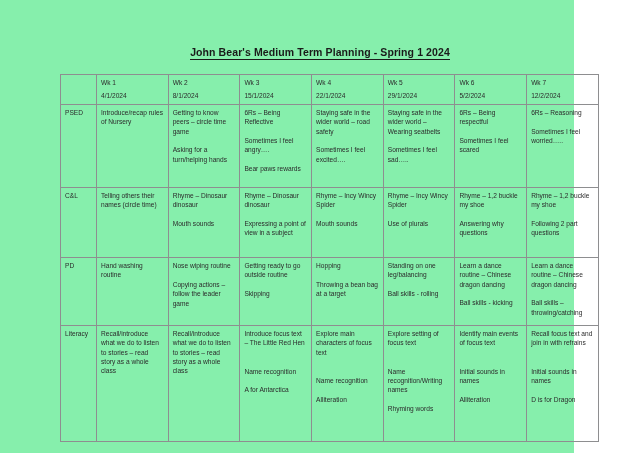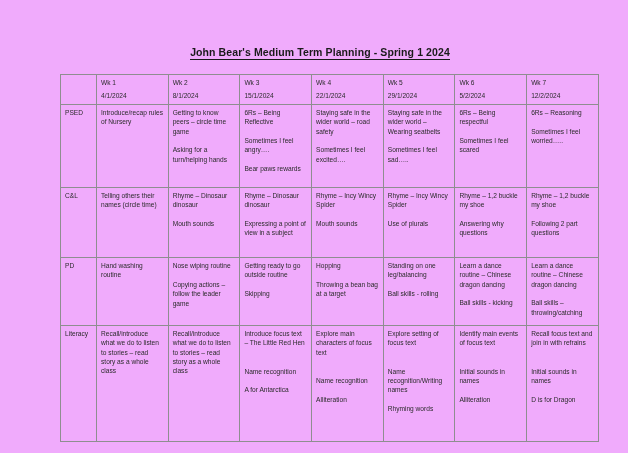--- a/index.html
+++ b/index.html
@@ -9,23 +9,23 @@
   }
   body {
     width: 640px;
     height: 453px;
     font-family: "Liberation Sans", sans-serif;
     color: #231f20;
     overflow: hidden;
   }
   .page {
     position: relative;
-    width: 628px;
+    width: 574px;
     height: 453px;
-    background: #f0abfc;
+    background: #86efac;
   }
   .doc-title {
     position: absolute;
     top: 46px;
     left: 0;
     width: 640px;
     text-align: center;
     font-size: 10.5px;
     font-weight: bold;
     letter-spacing: 0.1px;

